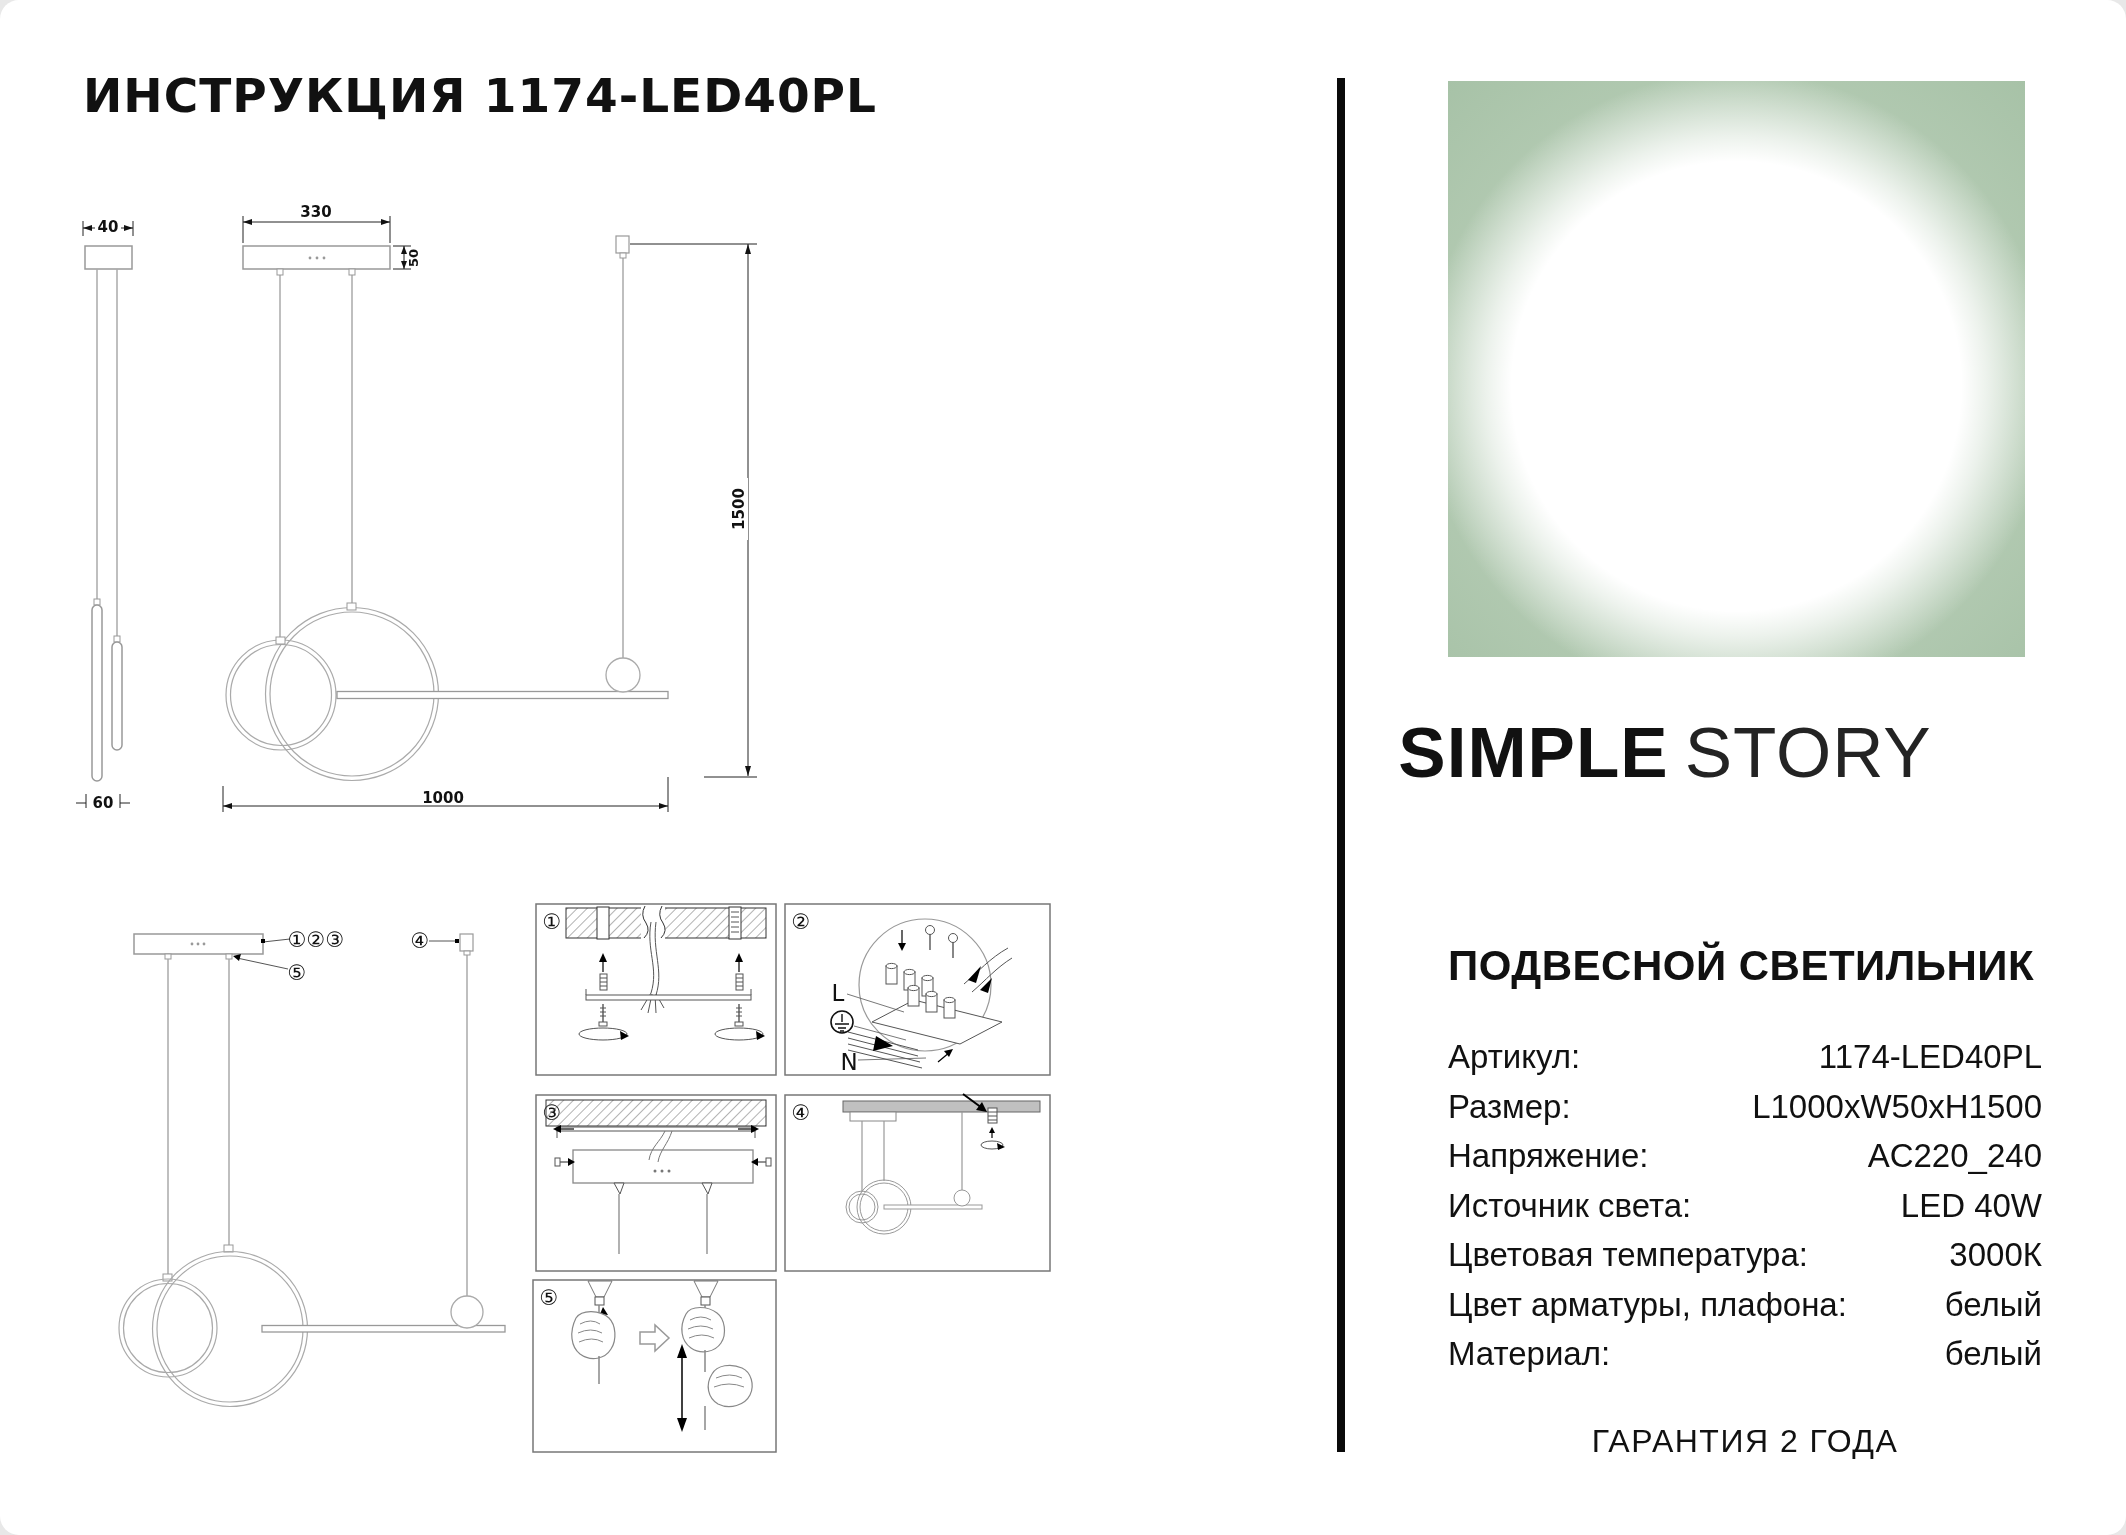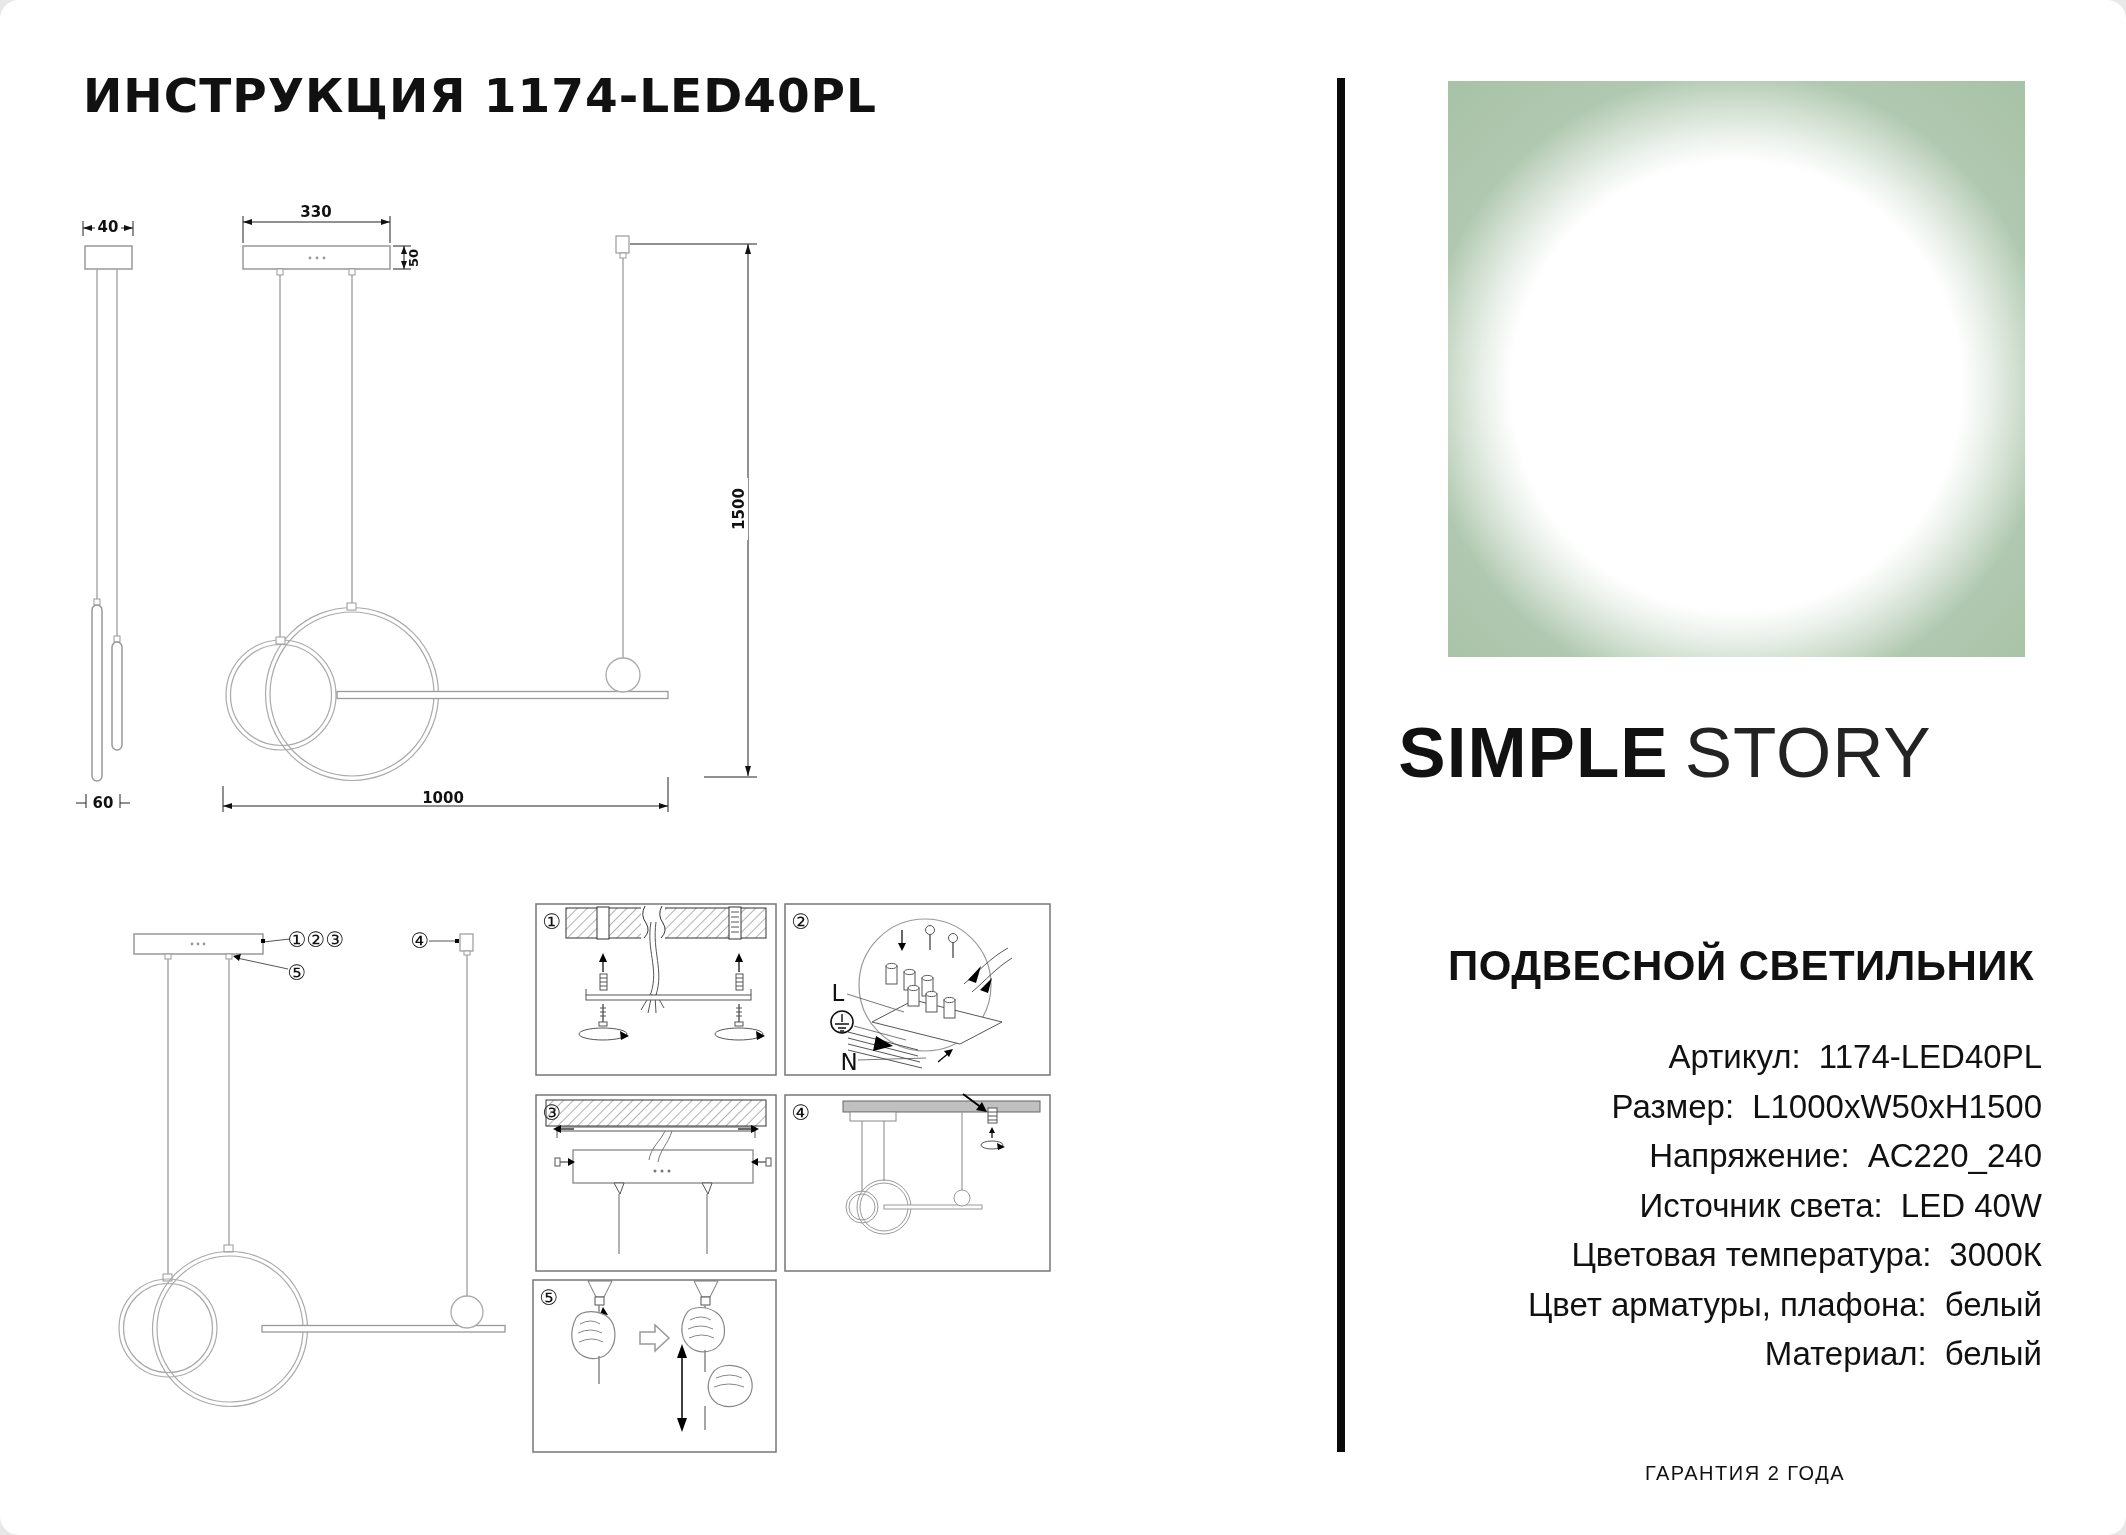--- a/index.html
+++ b/index.html
@@ -12,23 +12,23 @@
   .product-image{left:1448px;top:81px;width:577px;height:576px;
     background:
       radial-gradient(circle at 50% 53%, #ffffff 0px, #ffffff 225px, rgba(255,255,255,0.75) 250px, rgba(255,255,255,0) 315px),
       radial-gradient(circle at 50% 53%, #d4e2d2 0%, #b7cdb6 55%, #a7c2a7 100%);}
   .brand{left:1376px;top:712px;width:578px;text-align:center;font-size:71px;white-space:nowrap;
          font-family:"Liberation Sans",sans-serif;letter-spacing:1px;}
   .brand .b{font-weight:700;}
   .brand .l{font-weight:400;opacity:.92;margin-left:16px;}
   .type-heading{left:1448px;top:942px;font-size:42px;font-weight:700;letter-spacing:0.5px;}
   .specs{left:1448px;top:1032px;width:594px;font-size:33px;line-height:49.5px;font-weight:400;}
-  .spec-row{display:flex;justify-content:flex-end;gap:18px;}
+  .spec-row{display:flex;justify-content:space-between;gap:18px;}
   .spec-row .val{text-align:right;}
-  .warranty{left:1448px;top:1462px;width:594px;text-align:center;font-size:20px;letter-spacing:1.5px;}
+  .warranty{left:1448px;top:1423px;width:594px;text-align:center;font-size:32px;letter-spacing:1.5px;}
   svg text{font-family:"DejaVu Sans",sans-serif;fill:#111;}
   .dimtx{font-weight:bold;font-size:15px;}
   .dimtx-s{font-weight:bold;font-size:13px;}
   .callout{font-size:21px;}
 </style>
 </head>
 <body>
 
 <div class="sheet">
 

